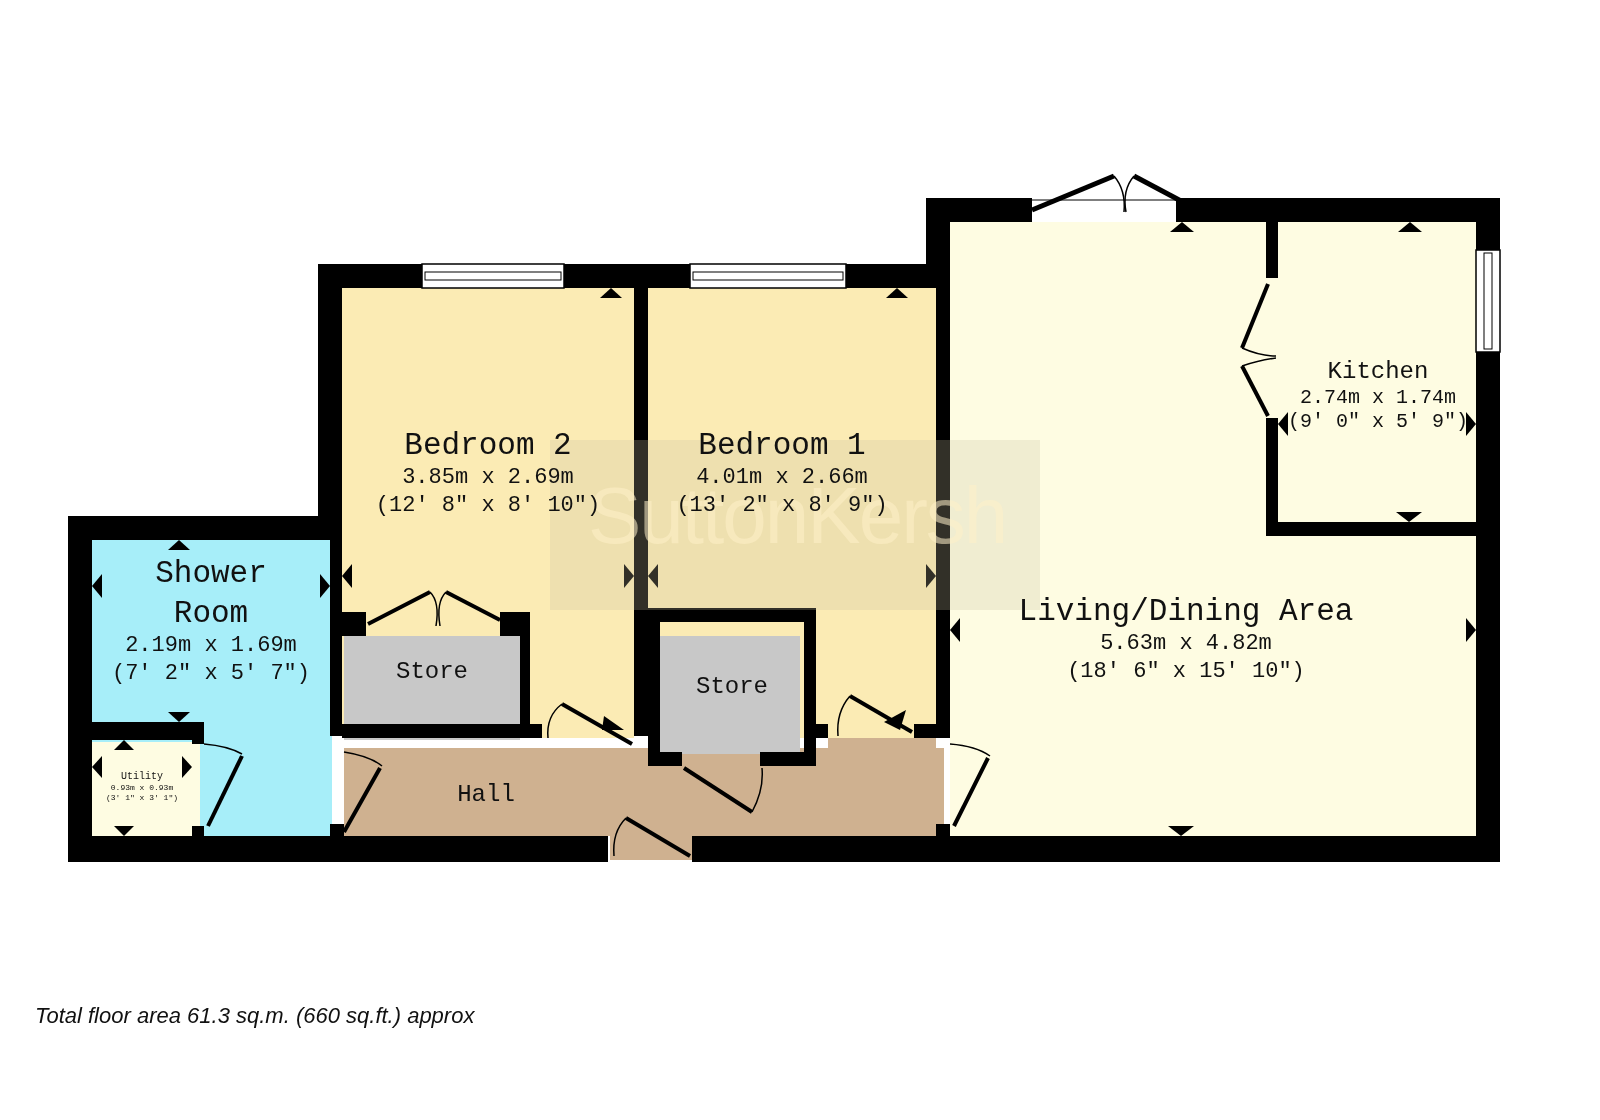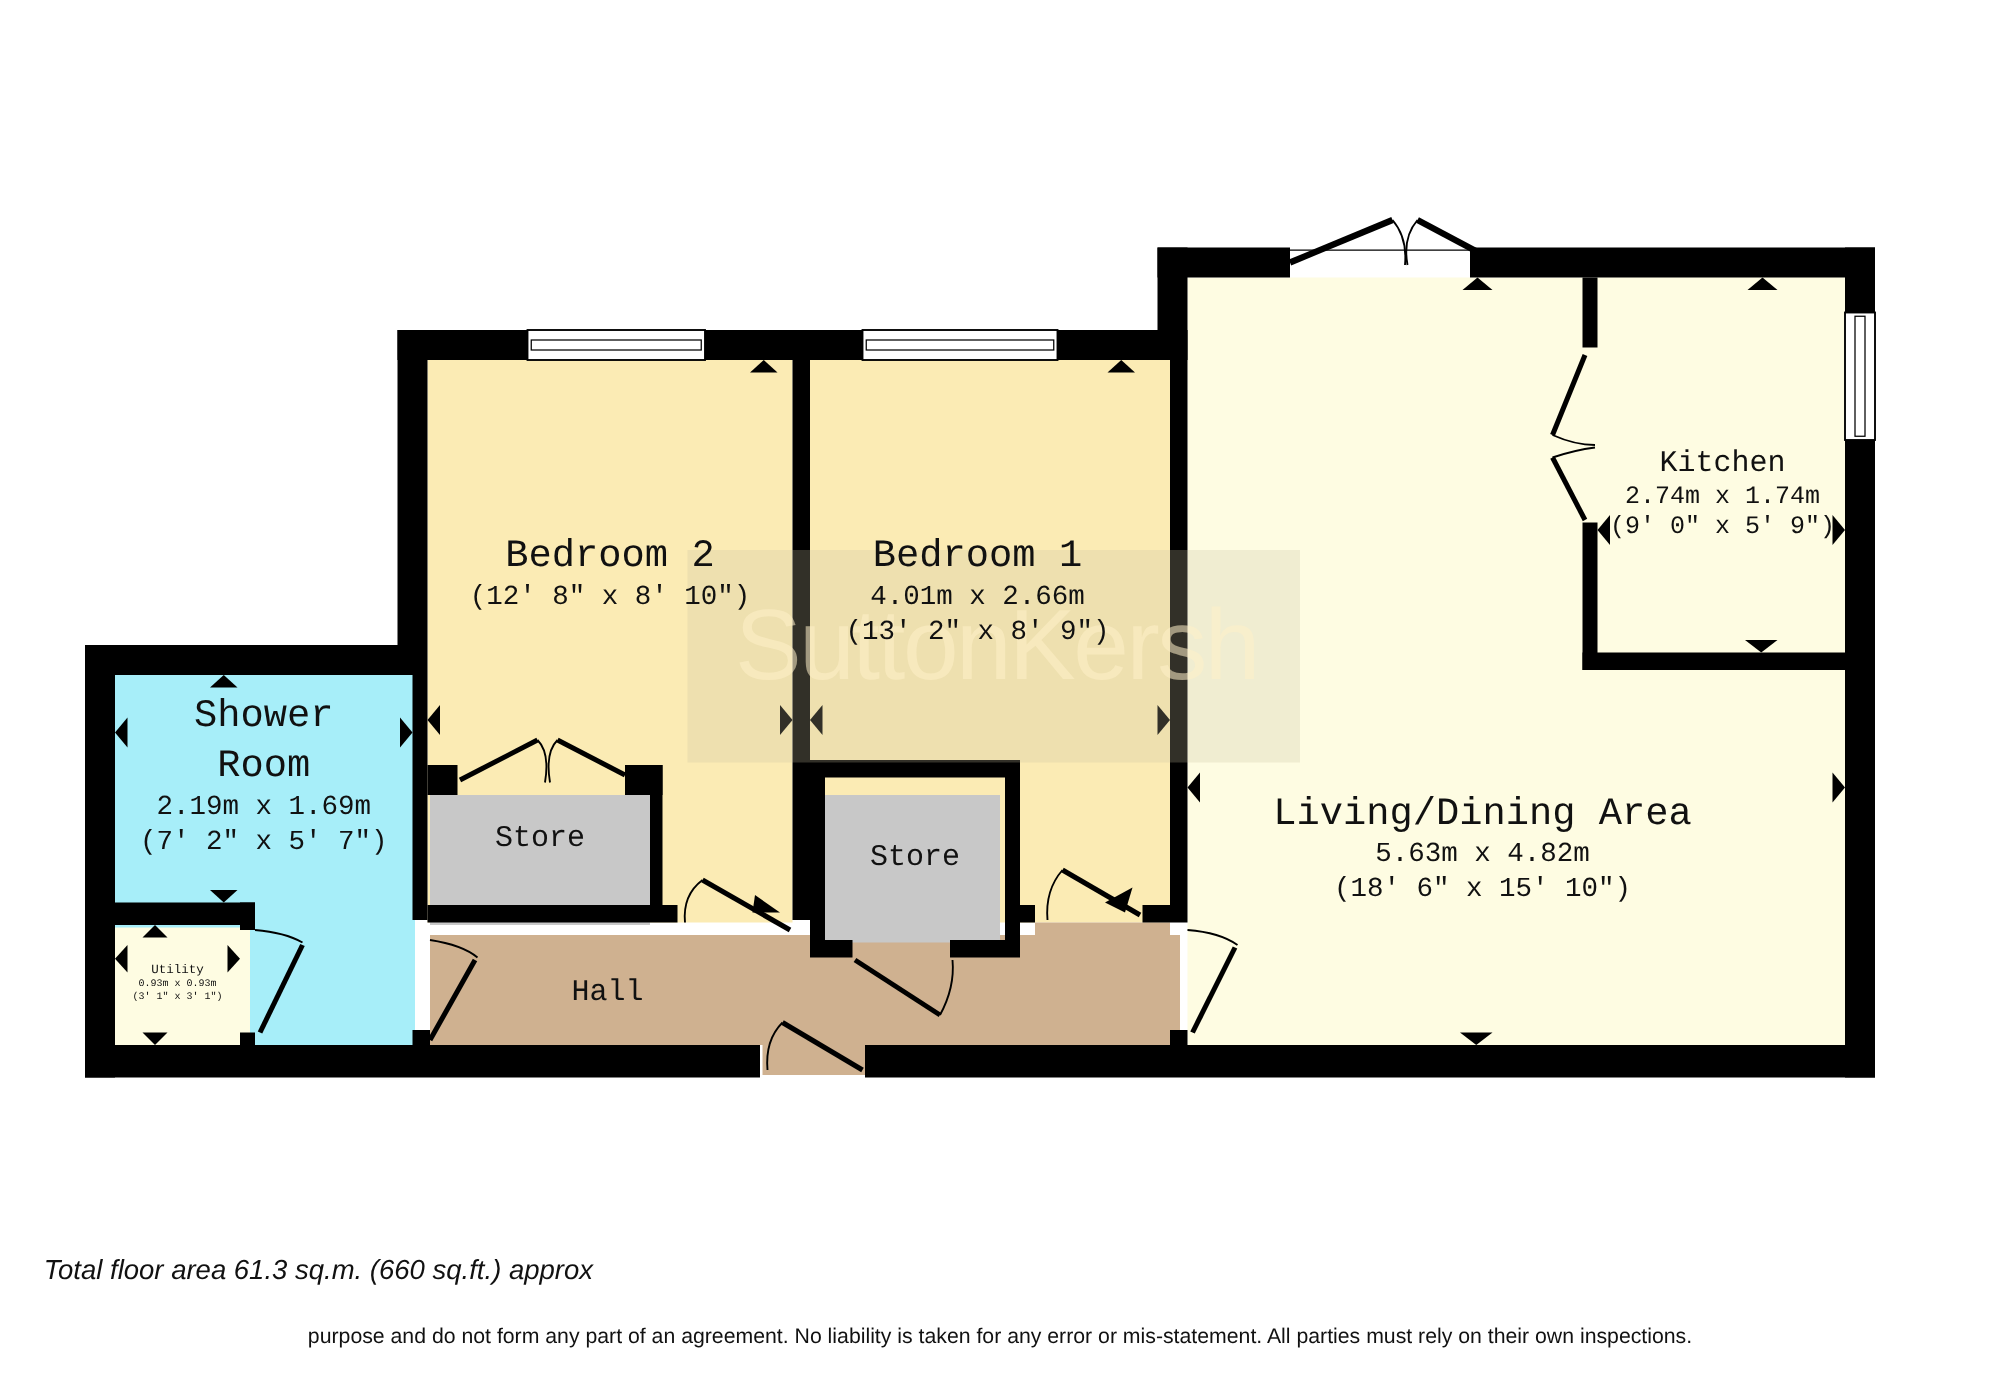--- a/index.html
+++ b/index.html
@@ -169,33 +169,34 @@
     <polygon points="604,716 624,730 602,730"></polygon>
   </g>
 </svg>
 
 <div class="watermark">
   <span>SuttonKersh</span>
 </div>
 
 <div class="lbl" style="left:342px; top:428px; width:292px;">
   <div class="name">Bedroom 2</div>
+  <div class="dim">3.85m x 2.69m</div>
   <div class="dim">(12' 8" x 8' 10")</div>
 </div>
 <div class="lbl" style="left:648px; top:428px; width:268px;">
   <div class="name">Bedroom 1</div>
   <div class="dim">4.01m x 2.66m</div>
   <div class="dim">(13' 2" x 8' 9")</div>
 </div>
 <div class="lbl medium" style="left:1278px; top:358px; width:200px;">
   <div class="name">Kitchen</div>
   <div class="dim">2.74m x 1.74m</div>
   <div class="dim">(9' 0" x 5' 9")</div>
 </div>
-<div class="lbl" style="left:950px; top:594px; width:472px;margin-top:40px;">
+<div class="lbl" style="left:950px; top:594px; width:472px;">
   <div class="name">Living/Dining Area</div>
   <div class="dim">5.63m x 4.82m</div>
   <div class="dim">(18' 6" x 15' 10")</div>
 </div>
 <div class="lbl" style="left:92px; top:556px; width:238px;">
   <div class="name">Shower</div>
   <div class="name" style="margin-top:4px;">Room</div>
   <div class="dim">2.19m x 1.69m</div>
   <div class="dim">(7' 2" x 5' 7")</div>
 </div>
@@ -203,14 +204,13 @@
   <div class="name">Utility</div>
   <div class="dim">0.93m x 0.93m</div>
   <div class="dim">(3' 1" x 3' 1")</div>
 </div>
 <div class="lbl plain" style="left:344px; top:658px; width:176px;">Store</div>
 <div class="lbl plain" style="left:660px; top:673px; width:144px;">Store</div>
 <div class="lbl plain" style="left:446px; top:781px; width:80px;">Hall</div>
 
 <div class="total">Total floor area 61.3 sq.m. (660 sq.ft.) approx</div>
 <div class="disclaimer">
-  <div>purpose and do not form any part of an agreement. No liability is taken for any error or mis-statement. All parties must rely on their own inspections.</div>
 </div>
 
 </body></html>

